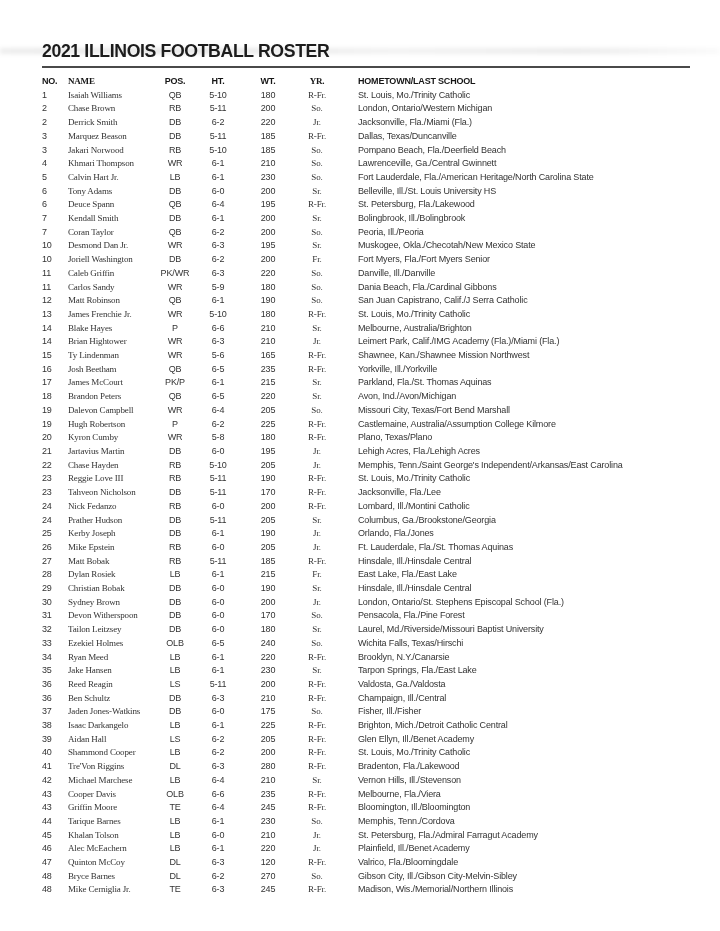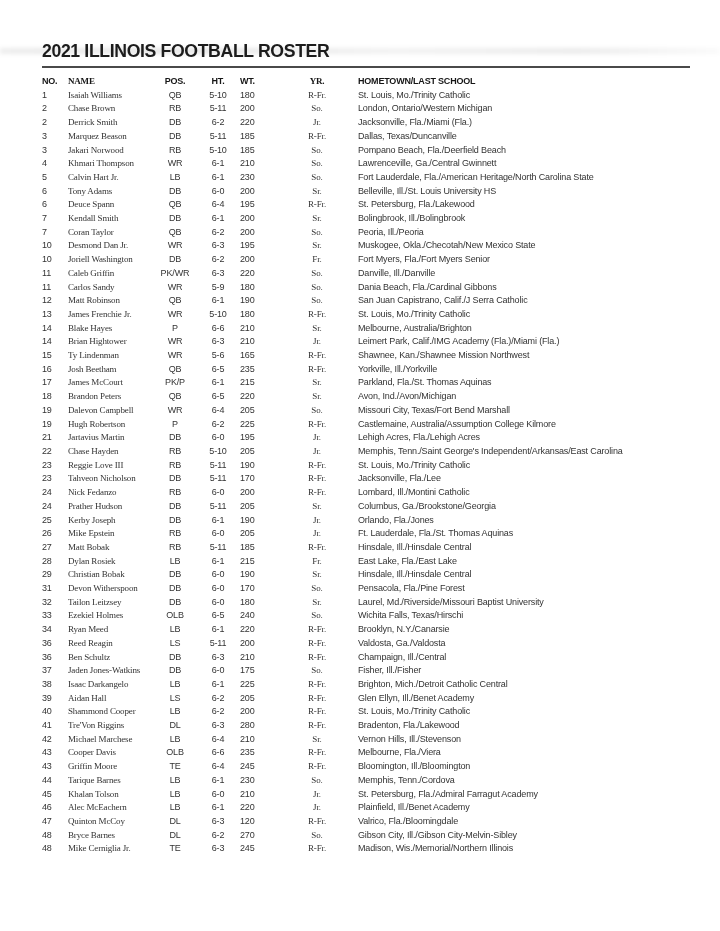--- a/index.html
+++ b/index.html
@@ -64,21 +64,21 @@
     color: #161616;
     letter-spacing: -0.2px;
     margin-left: 40px;
   }
   table.roster td { color: #333333; letter-spacing: -0.15px; }
 
   .c-no   { text-align: left; }
   .c-name { text-align: left; font-family: Liberation Serif, serif; }
   .c-pos  { text-align: center; }
   .c-ht   { text-align: center; }
-  .c-wt   { text-align: left; }
+  .c-wt   { text-align: center; }
   .c-yr   { text-align: center; font-family: Liberation Serif, serif; }
   .c-hometown { text-align: left; padding-left: 20px !important; }
 
   col.w-no { width: 26px; }
   col.w-name { width: 86px; }
   col.w-pos { width: 42px; }
   col.w-ht { width: 44px; }
   col.w-wt { width: 56px; }
   col.w-yr { width: 42px; }
   col.w-hometown { width: 352px; }
@@ -333,20 +333,29 @@
         <tr>
           <td class="c-no">19</td>
           <td class="c-name">Hugh Robertson</td>
           <td class="c-pos">P</td>
           <td class="c-ht">6-2</td>
           <td class="c-wt">225</td>
           <td class="c-yr">R-Fr.</td>
           <td class="c-hometown">Castlemaine, Australia/Assumption College Kilmore</td>
         </tr>
         <tr>
+          <td class="c-no">20</td>
+          <td class="c-name">Kyron Cumby</td>
+          <td class="c-pos">WR</td>
+          <td class="c-ht">5-8</td>
+          <td class="c-wt">180</td>
+          <td class="c-yr">R-Fr.</td>
+          <td class="c-hometown">Plano, Texas/Plano</td>
+        </tr>
+        <tr>
           <td class="c-no">21</td>
           <td class="c-name">Jartavius Martin</td>
           <td class="c-pos">DB</td>
           <td class="c-ht">6-0</td>
           <td class="c-wt">195</td>
           <td class="c-yr">Jr.</td>
           <td class="c-hometown">Lehigh Acres, Fla./Lehigh Acres</td>
         </tr>
         <tr>
           <td class="c-no">22</td>
@@ -432,20 +441,29 @@
         <tr>
           <td class="c-no">29</td>
           <td class="c-name">Christian Bobak</td>
           <td class="c-pos">DB</td>
           <td class="c-ht">6-0</td>
           <td class="c-wt">190</td>
           <td class="c-yr">Sr.</td>
           <td class="c-hometown">Hinsdale, Ill./Hinsdale Central</td>
         </tr>
         <tr>
+          <td class="c-no">30</td>
+          <td class="c-name">Sydney Brown</td>
+          <td class="c-pos">DB</td>
+          <td class="c-ht">6-0</td>
+          <td class="c-wt">200</td>
+          <td class="c-yr">Jr.</td>
+          <td class="c-hometown">London, Ontario/St. Stephens Episcopal School (Fla.)</td>
+        </tr>
+        <tr>
           <td class="c-no">31</td>
           <td class="c-name">Devon Witherspoon</td>
           <td class="c-pos">DB</td>
           <td class="c-ht">6-0</td>
           <td class="c-wt">170</td>
           <td class="c-yr">So.</td>
           <td class="c-hometown">Pensacola, Fla./Pine Forest</td>
         </tr>
         <tr>
           <td class="c-no">32</td>
@@ -468,20 +486,29 @@
         <tr>
           <td class="c-no">34</td>
           <td class="c-name">Ryan Meed</td>
           <td class="c-pos">LB</td>
           <td class="c-ht">6-1</td>
           <td class="c-wt">220</td>
           <td class="c-yr">R-Fr.</td>
           <td class="c-hometown">Brooklyn, N.Y./Canarsie</td>
         </tr>
         <tr>
+          <td class="c-no">35</td>
+          <td class="c-name">Jake Hansen</td>
+          <td class="c-pos">LB</td>
+          <td class="c-ht">6-1</td>
+          <td class="c-wt">230</td>
+          <td class="c-yr">Sr.</td>
+          <td class="c-hometown">Tarpon Springs, Fla./East Lake</td>
+        </tr>
+        <tr>
           <td class="c-no">36</td>
           <td class="c-name">Reed Reagin</td>
           <td class="c-pos">LS</td>
           <td class="c-ht">5-11</td>
           <td class="c-wt">200</td>
           <td class="c-yr">R-Fr.</td>
           <td class="c-hometown">Valdosta, Ga./Valdosta</td>
         </tr>
         <tr>
           <td class="c-no">36</td>

